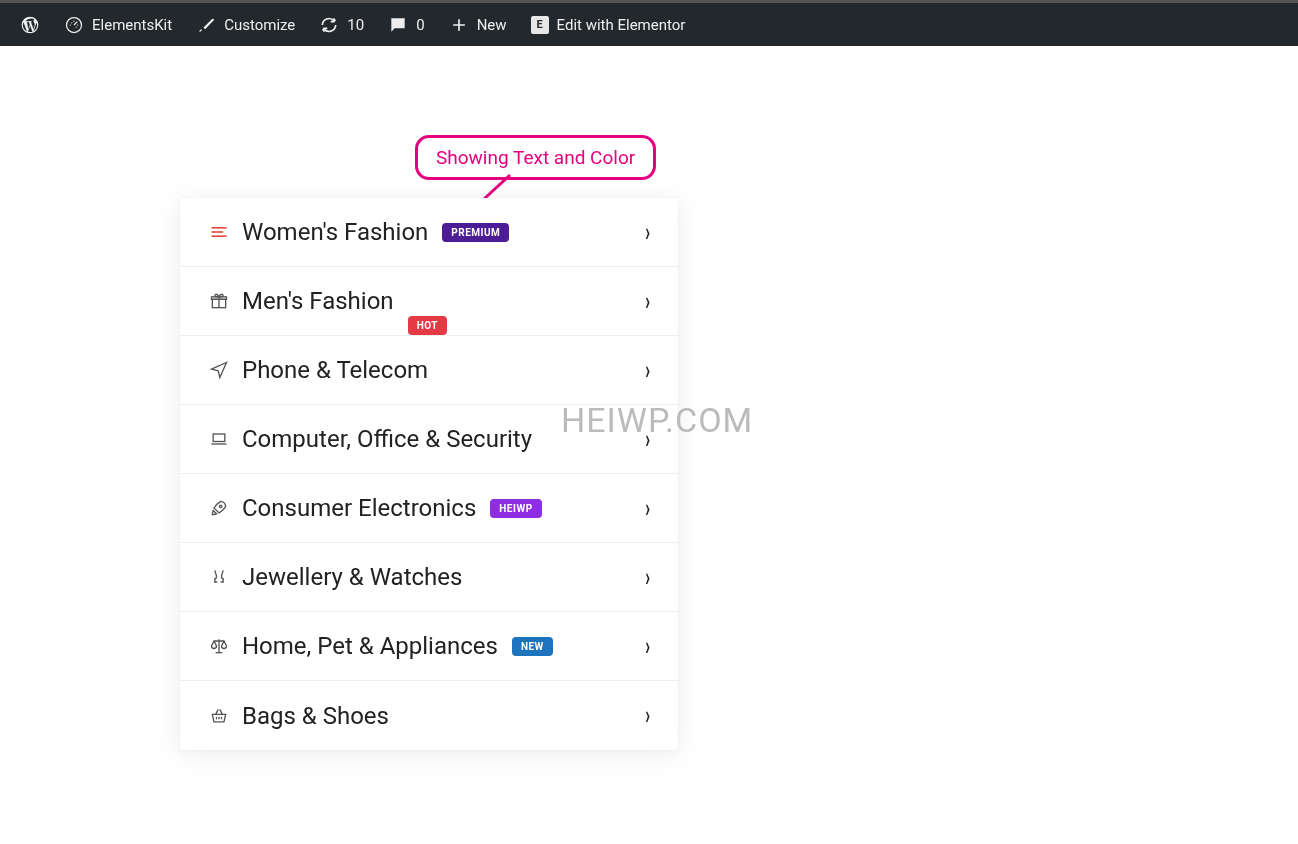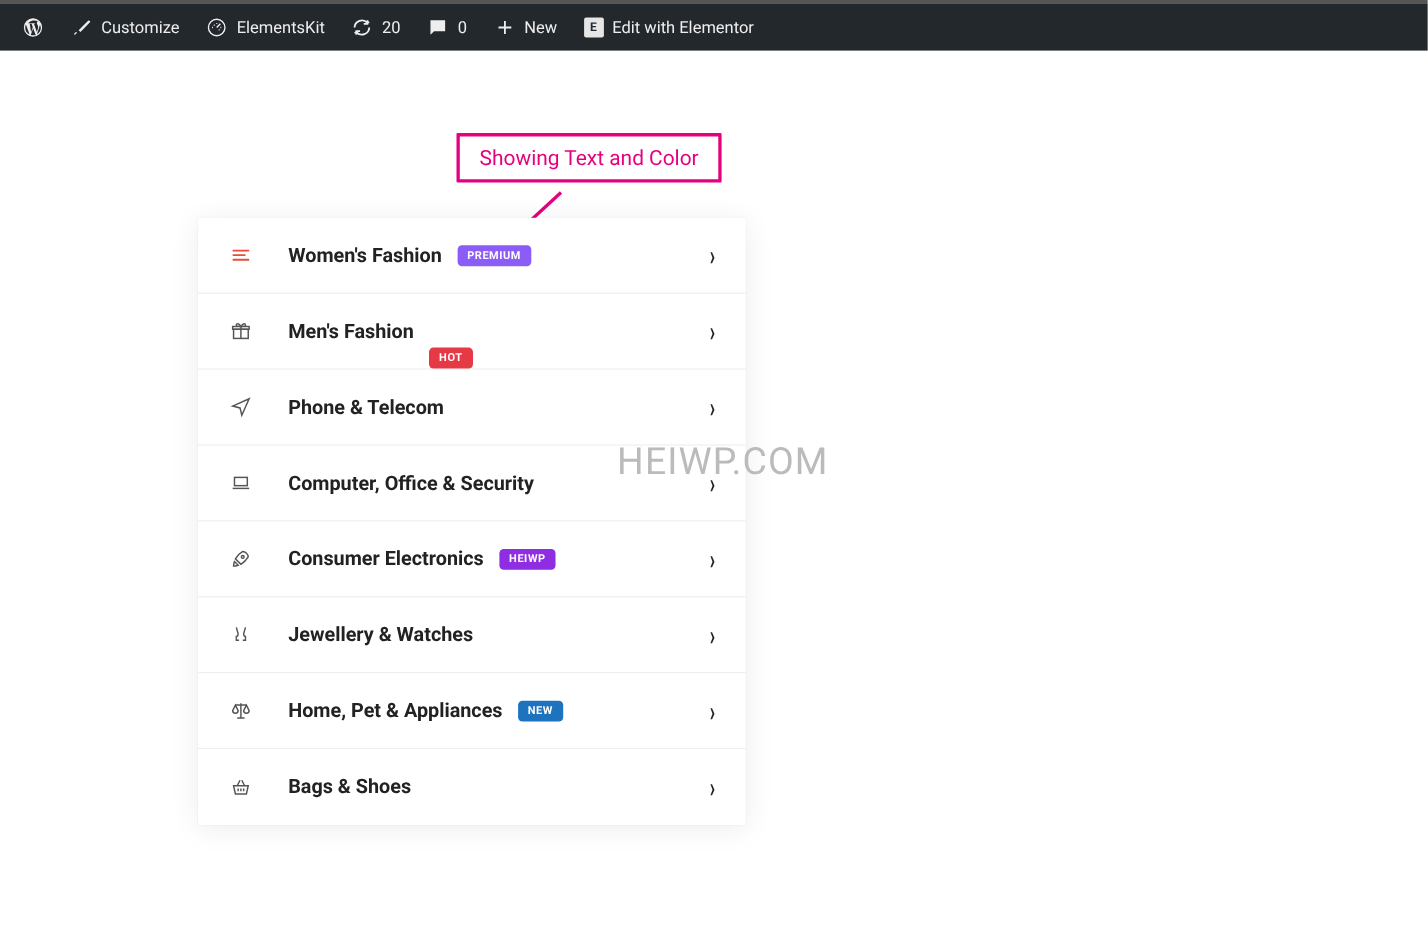--- a/index.html
+++ b/index.html
@@ -3,29 +3,29 @@
   <meta charset="utf-8">
   <style>
     * { margin: 0; padding: 0; box-sizing: border-box; }
     body { font-family: -apple-system, BlinkMacSystemFont, "Segoe UI", Roboto, sans-serif; background: #fff; width: 1298px; height: 844px; position: relative; }
     
     .topbar-edge { height: 3px; background: #555; }
     .topbar { background: #23282d; height: 43px; display: flex; align-items: center; color: #eee; font-size: 15px; padding: 0 8px; }
     .topbar-item { display: flex; align-items: center; padding: 0 12px; height: 100%; cursor: pointer; gap: 8px; }
     .top-icon { width: 20px; height: 20px; display: inline-flex; align-items: center; justify-content: center; }
 
-    .annotation-box { position: absolute; border: 3px solid #e4007f; padding: 8px 18px; color: #e4007f; font-size: 19px; border-radius: 1px; }
+    .annotation-box { position: absolute; border: 3px solid #e4007f; padding: 8px 18px; color: #e4007f; font-size: 19px; border-radius: 14px; margin-top: 14px; }
     .annotation-arrow { position: absolute; }
     .highlight-box { position: absolute; border: 4px solid #e4007f; border-radius: 4px; }
 
     .category-panel { position: absolute; top: 198px; left: 180px; width: 498px; background: #fff; box-shadow: 0 4px 25px rgba(0,0,0,0.08), 0 0 0 1px rgba(0,0,0,0.02); }
     .cat-row { display: flex; align-items: center; height: 69px; padding: 0 28px; border-bottom: 1px solid #eee; cursor: pointer; }
     .cat-row:last-child { border-bottom: none; }
     .cat-icon { width: 22px; height: 22px; margin-right: 12px; color: #555; flex-shrink:0; display:inline-flex; align-items:center; justify-content:center;}
-    .cat-label { font-size: 18px; font-weight: 700; color: #222; margin-left: 20px; }
+    .cat-label { font-size: 24px; font-weight: 400; color: #222; }
     .cat-badge { margin-left: 14px; font-size: 10px; font-weight: 700; letter-spacing: .5px; color: #fff; padding: 4px 9px; border-radius: 4px; }
     .cat-arrow { margin-left: auto; font-size: 16px; color: #222; font-weight: bold; }
 
     .watermark { position: absolute; top: 400px; left: 561px; font-size: 34px; color: #bbb; font-weight: 400; letter-spacing: 1px; pointer-events:none;}
     
     .elementor-ic { width:18px; height:18px; background:#e6e6e6; color:#23282d; font-size:11px; font-weight:bold; display:inline-flex; align-items:center; justify-content:center; border-radius:2px;}
   </style>
 </head>
 <body>
 
@@ -33,43 +33,43 @@
 <div class="topbar">
   <div class="topbar-item">
     <span class="top-icon">
       <svg viewBox="0 0 24 24" width="22" height="22" fill="#eee">
           <path d="M12 2a10 10 0 100 20 10 10 0 000-20zm-8.5 10c0-1.2.26-2.35.72-3.38l4.06 11.12A8.5 8.5 0 013.5 12zm8.5 8.5c-.83 0-1.64-.12-2.4-.35l2.55-7.4 2.61 7.15c.2.05.4.1.6.15a8.5 8.5 0 01-3.36.45zm1.17-12.48c.5-.03.97-.08.97-.08.46-.05.4-.72-.05-.7 0 0-1.37.11-2.25.11-.83 0-2.22-.1-2.22-.1-.46-.03-.51.66-.06.7 0 0 .43.04.9.07l1.32 3.62-1.86 5.56L8.4 8.03c.51-.02.97-.08.97-.08.46-.05.4-.72-.05-.7 0 0-1.37.11-2.25.11l-.55-.01A8.5 8.5 0 0117.8 5.7a3.4 3.4 0 00-.24-.01c-.83 0-1.42.72-1.42 1.5 0 .7.4 1.29.83 1.99.32.56.7 1.29.7 2.33 0 .72-.28 1.56-.64 2.73l-.84 2.8-3.02-8.92zm6.25 1.1A8.48 8.48 0 0120.5 12a8.5 8.5 0 01-4.24 7.36l2.6-7.5c.48-1.2.64-2.17.64-3.03 0-.31-.02-.6-.08-.87z"></path>
         </svg>
     </span>
   </div>
   <div class="topbar-item">
     <span class="top-icon">
-      <svg viewBox="0 0 24 24" width="20" height="20" fill="#eee">
-          <path d="M7 17c-1.5 0-3 1.5-3 3 1.5 0 3-1 3-3zm13.7-12.3a1 1 0 00-1.4 0L9 15l2 2L21.3 6.4a1 1 0 000-1.4l-.6-.3z"></path>
-        </svg>
-    </span>
-    <span>Customize</span>
-  </div>
-  <div class="topbar-item">
-    <span class="top-icon">
       <svg viewBox="0 0 24 24" width="20" height="20" fill="none" stroke="#eee" stroke-width="1.5">
           <circle cx="12" cy="12" r="9"></circle>
           <path d="M12 12l4-4M12 7v1M7 12h1M16 12h1M9 9l.7.7M15 15l-.7-.7"></path>
         </svg>
     </span>
     <span>ElementsKit</span>
   </div>
   <div class="topbar-item">
     <span class="top-icon">
+      <svg viewBox="0 0 24 24" width="20" height="20" fill="#eee">
+          <path d="M7 17c-1.5 0-3 1.5-3 3 1.5 0 3-1 3-3zm13.7-12.3a1 1 0 00-1.4 0L9 15l2 2L21.3 6.4a1 1 0 000-1.4l-.6-.3z"></path>
+        </svg>
+    </span>
+    <span>Customize</span>
+  </div>
+  <div class="topbar-item">
+    <span class="top-icon">
       <svg viewBox="0 0 24 24" width="20" height="20" fill="none" stroke="#eee" stroke-width="2">
           <path d="M4 12a8 8 0 0114-5l2-1M20 12a8 8 0 01-14 5l-2 1"></path>
           <path d="M18 4v4h-4M6 20v-4h4"></path>
         </svg>
     </span>
-    <span>20</span>
+    <span>10</span>
   </div>
   <div class="topbar-item">
     <span class="top-icon">
       <svg viewBox="0 0 24 24" width="20" height="20" fill="#eee">
           <path d="M4 4h16v12H8l-4 4z"></path>
         </svg>
     </span>
     <span>0</span>
   </div>
   <div class="topbar-item">
@@ -102,21 +102,21 @@
 <div class="category-panel" id="catpanel">
     <div class="cat-row">
       <span class="cat-icon" style="color: rgb(231, 76, 60);">
         <svg viewBox="0 0 24 24" width="20" height="20" fill="none" stroke="currentColor" stroke-width="2">
           <line x1="3" y1="7" x2="21" y2="7"></line>
           <line x1="3" y1="12" x2="17" y2="12"></line>
           <line x1="3" y1="17" x2="21" y2="17"></line>
         </svg>
       </span>
       <span class="cat-label">Women's Fashion</span>
-      <span class="cat-badge" style="background: #8b5cf6;">PREMIUM</span>
+      <span class="cat-badge" style="background: #4c1d95;">PREMIUM</span>
       <span class="cat-arrow" style="transform: scaleY(1.6);">›</span>
     </div>
     <div class="cat-row">
       <span class="cat-icon">
         <svg viewBox="0 0 24 24" width="20" height="20" fill="none" stroke="currentColor" stroke-width="1.6">
           <rect x="4" y="10" width="16" height="10"></rect>
           <rect x="3" y="7" width="18" height="3"></rect>
           <line x1="12" y1="7" x2="12" y2="20"></line>
           <path d="M12 7c-2-4-5-4-5-1 0 1 2 1 5 1zM12 7c2-4 5-4 5-1 0 1-2 1-5 1z"></path>
         </svg>

